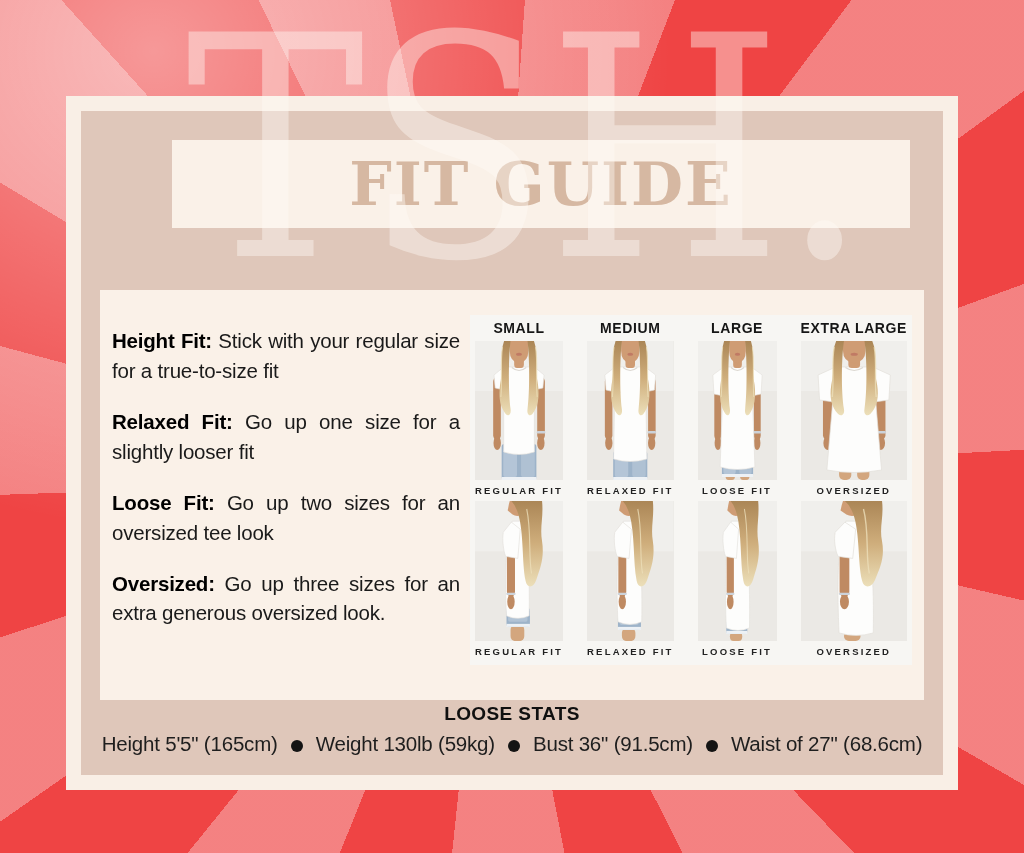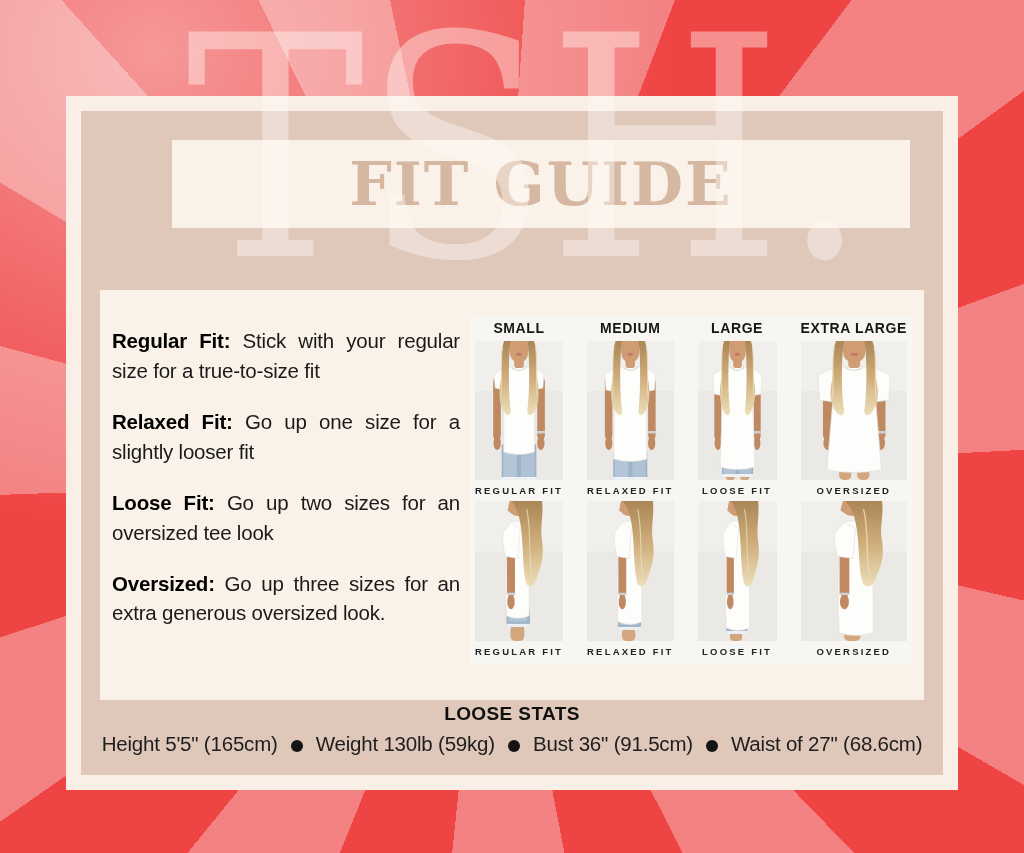--- a/index.html
+++ b/index.html
@@ -49,21 +49,21 @@
   <div class="frame"></div>
   <div class="panel"></div>
   <div class="watermark">TSH.</div>
 
   <div class="banner">
     <span>FIT GUIDE</span>
   </div>
 
   <div class="content">
     <div class="fits">
-      <p><b>Regular Fit:</b> <span>Stick with your regular size for a true-to-size fit</span></p>
+      <p><b>Height Fit:</b> <span>Stick with your regular size for a true-to-size fit</span></p>
       <p><b>Relaxed Fit:</b> <span>Go up one size for a slightly looser fit</span></p>
       <p><b>Loose Fit:</b> <span>Go up two sizes for an oversized tee look</span></p>
       <p><b>Oversized:</b> <span>Go up three sizes for an extra generous oversized look.</span></p>
     </div>
 
     <div class="grid">
       <div class="gh">SMALL</div>
       <div class="gh">MEDIUM</div>
       <div class="gh">LARGE</div>
       <div class="gh">EXTRA LARGE</div>

